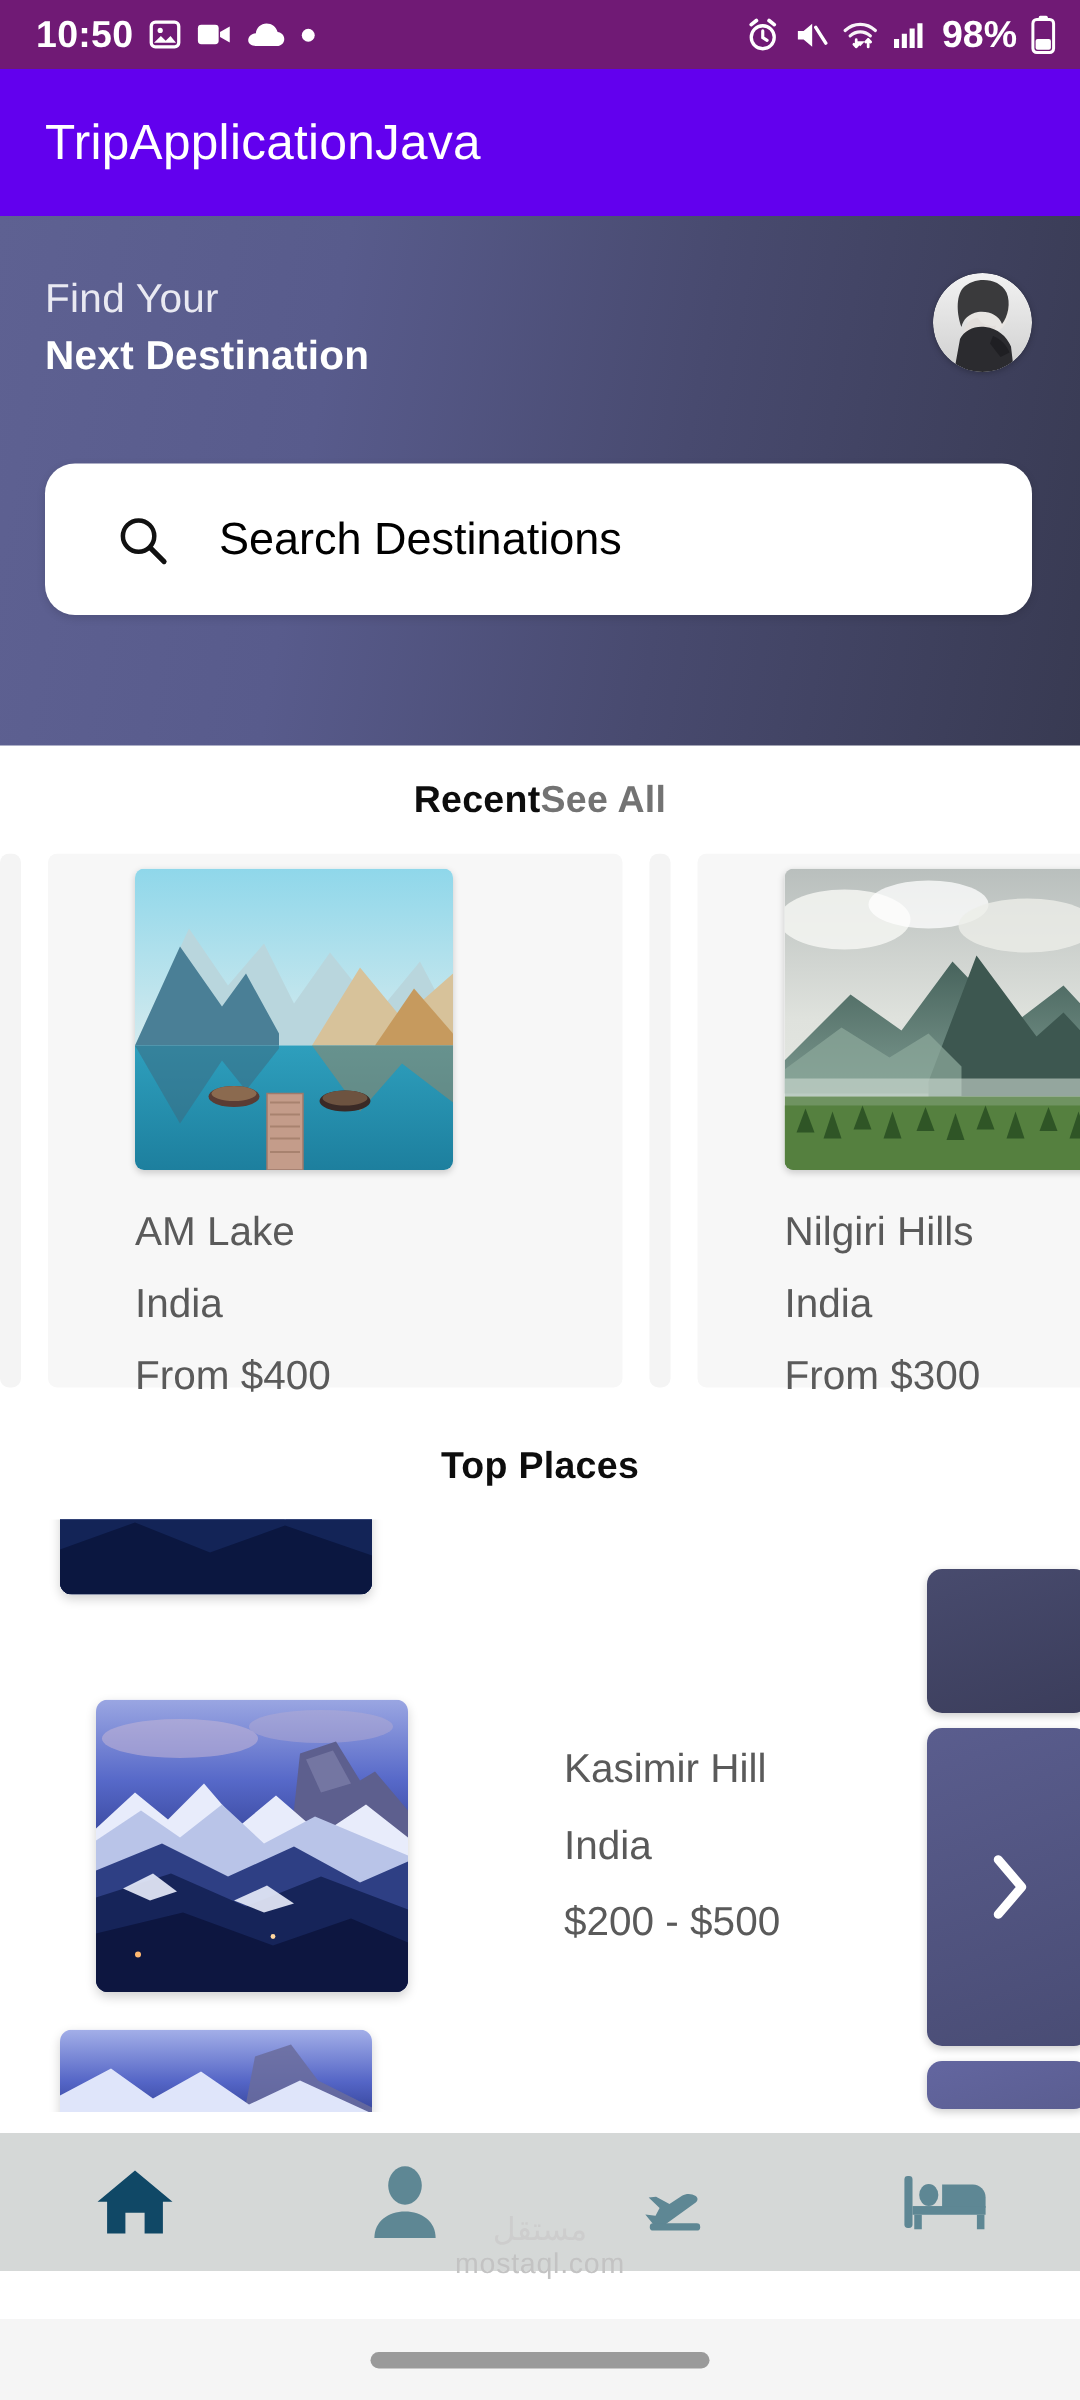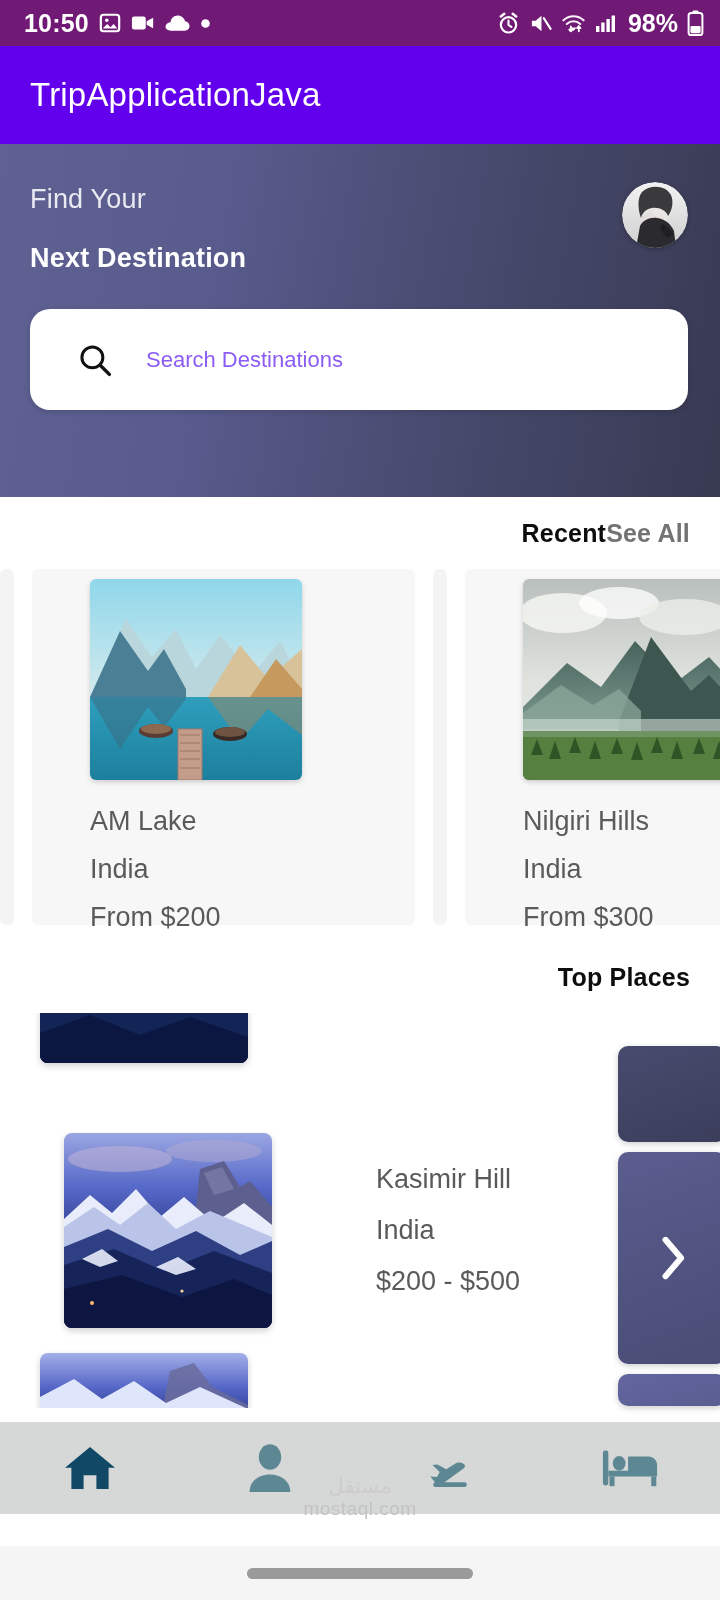--- a/index.html
+++ b/index.html
@@ -30,40 +30,40 @@
   }
   .appbar-title{ color:#fff; font-size:33px; font-weight:400; letter-spacing:.2px; }
 
   
   .hero{
     height:353px;
     background:linear-gradient(100deg,#5e6192 0%,#585b8c 30%,#484a6f 62%,#383a52 100%);
     padding:40px 30px 0 30px; position:relative;
   }
   .hero-line1{ color:#e9e9f2; font-size:27px; font-weight:400; letter-spacing:.2px; }
-  .hero-line2{ color:#ffffff; font-size:27px; font-weight:700; margin-top:28px; letter-spacing:.2px; }
+  .hero-line2{ color:#ffffff; font-size:27px; font-weight:700; margin-top:7px; letter-spacing:.2px; }
   .avatar{
     position:absolute; right:32px; top:38px;
     width:66px; height:66px; border-radius:50%;
     overflow:hidden; background:#2e3148;
     box-shadow:0 1px 4px rgba(0,0,0,.25);
   }
   .avatar svg{ display:block; }
 
   .searchbar{
     position:absolute; left:30px; right:32px; top:165px;
     height:101px; background:#ffffff; border-radius:20px;
     display:flex; align-items:center; padding-left:48px; gap:34px;
     box-shadow:0 2px 6px rgba(0,0,0,.13);
   }
-  .search-ph{ font-size:22px; color:#8b5cf6; font-weight:400; }
+  .search-ph{ font-size:30px; color:#000000; font-weight:400; }
 
   
   .sec-head{
-    display:flex; align-items:center; justify-content:flex-end;
+    display:flex; align-items:center; justify-content:center;
     padding:0 30px; height:72px;
   }
   .sec-title{ font-size:25px; font-weight:700; color:#0d0d0d; letter-spacing:.2px; }
   .sec-link{ font-size:25px; font-weight:700; color:#737373; letter-spacing:.2px; }
 
   
   .recent-wrap{ position:relative; height:372px; overflow:hidden; }
   .recent-row{ display:flex; align-items:flex-start; height:100%; }
   .r-card{
     background:#f6f6f6; border-radius:6px; height:356px;
@@ -279,21 +279,21 @@
           <path d="M90 156h20M90 164h20M90 172h20M90 180h20M90 189h20" stroke="#a8826f" stroke-width="1.4"></path>
           <ellipse cx="66" cy="152" rx="17" ry="7" fill="#5a3c34"></ellipse>
           <ellipse cx="66" cy="150" rx="15" ry="5" fill="#8b6a4f"></ellipse>
           <ellipse cx="140" cy="155" rx="17" ry="7" fill="#3a2a26"></ellipse>
           <ellipse cx="140" cy="153" rx="15" ry="5" fill="#6d5340"></ellipse>
         </svg>
       </div>
       <div class="r-meta">
         <div class="r-name">AM Lake</div>
         <div class="r-country">India</div>
-        <div class="r-price">From $200</div>
+        <div class="r-price">From $400</div>
       </div>
     </div>
 
     <div class="r-card edge"></div>
 
     <div class="r-card main second">
       <div class="thumb">
         <svg width="212" height="201" viewBox="0 0 212 201" preserveAspectRatio="none">
           <defs>
             <linearGradient id="sky2" x1="0" y1="0" x2="0" y2="1">

